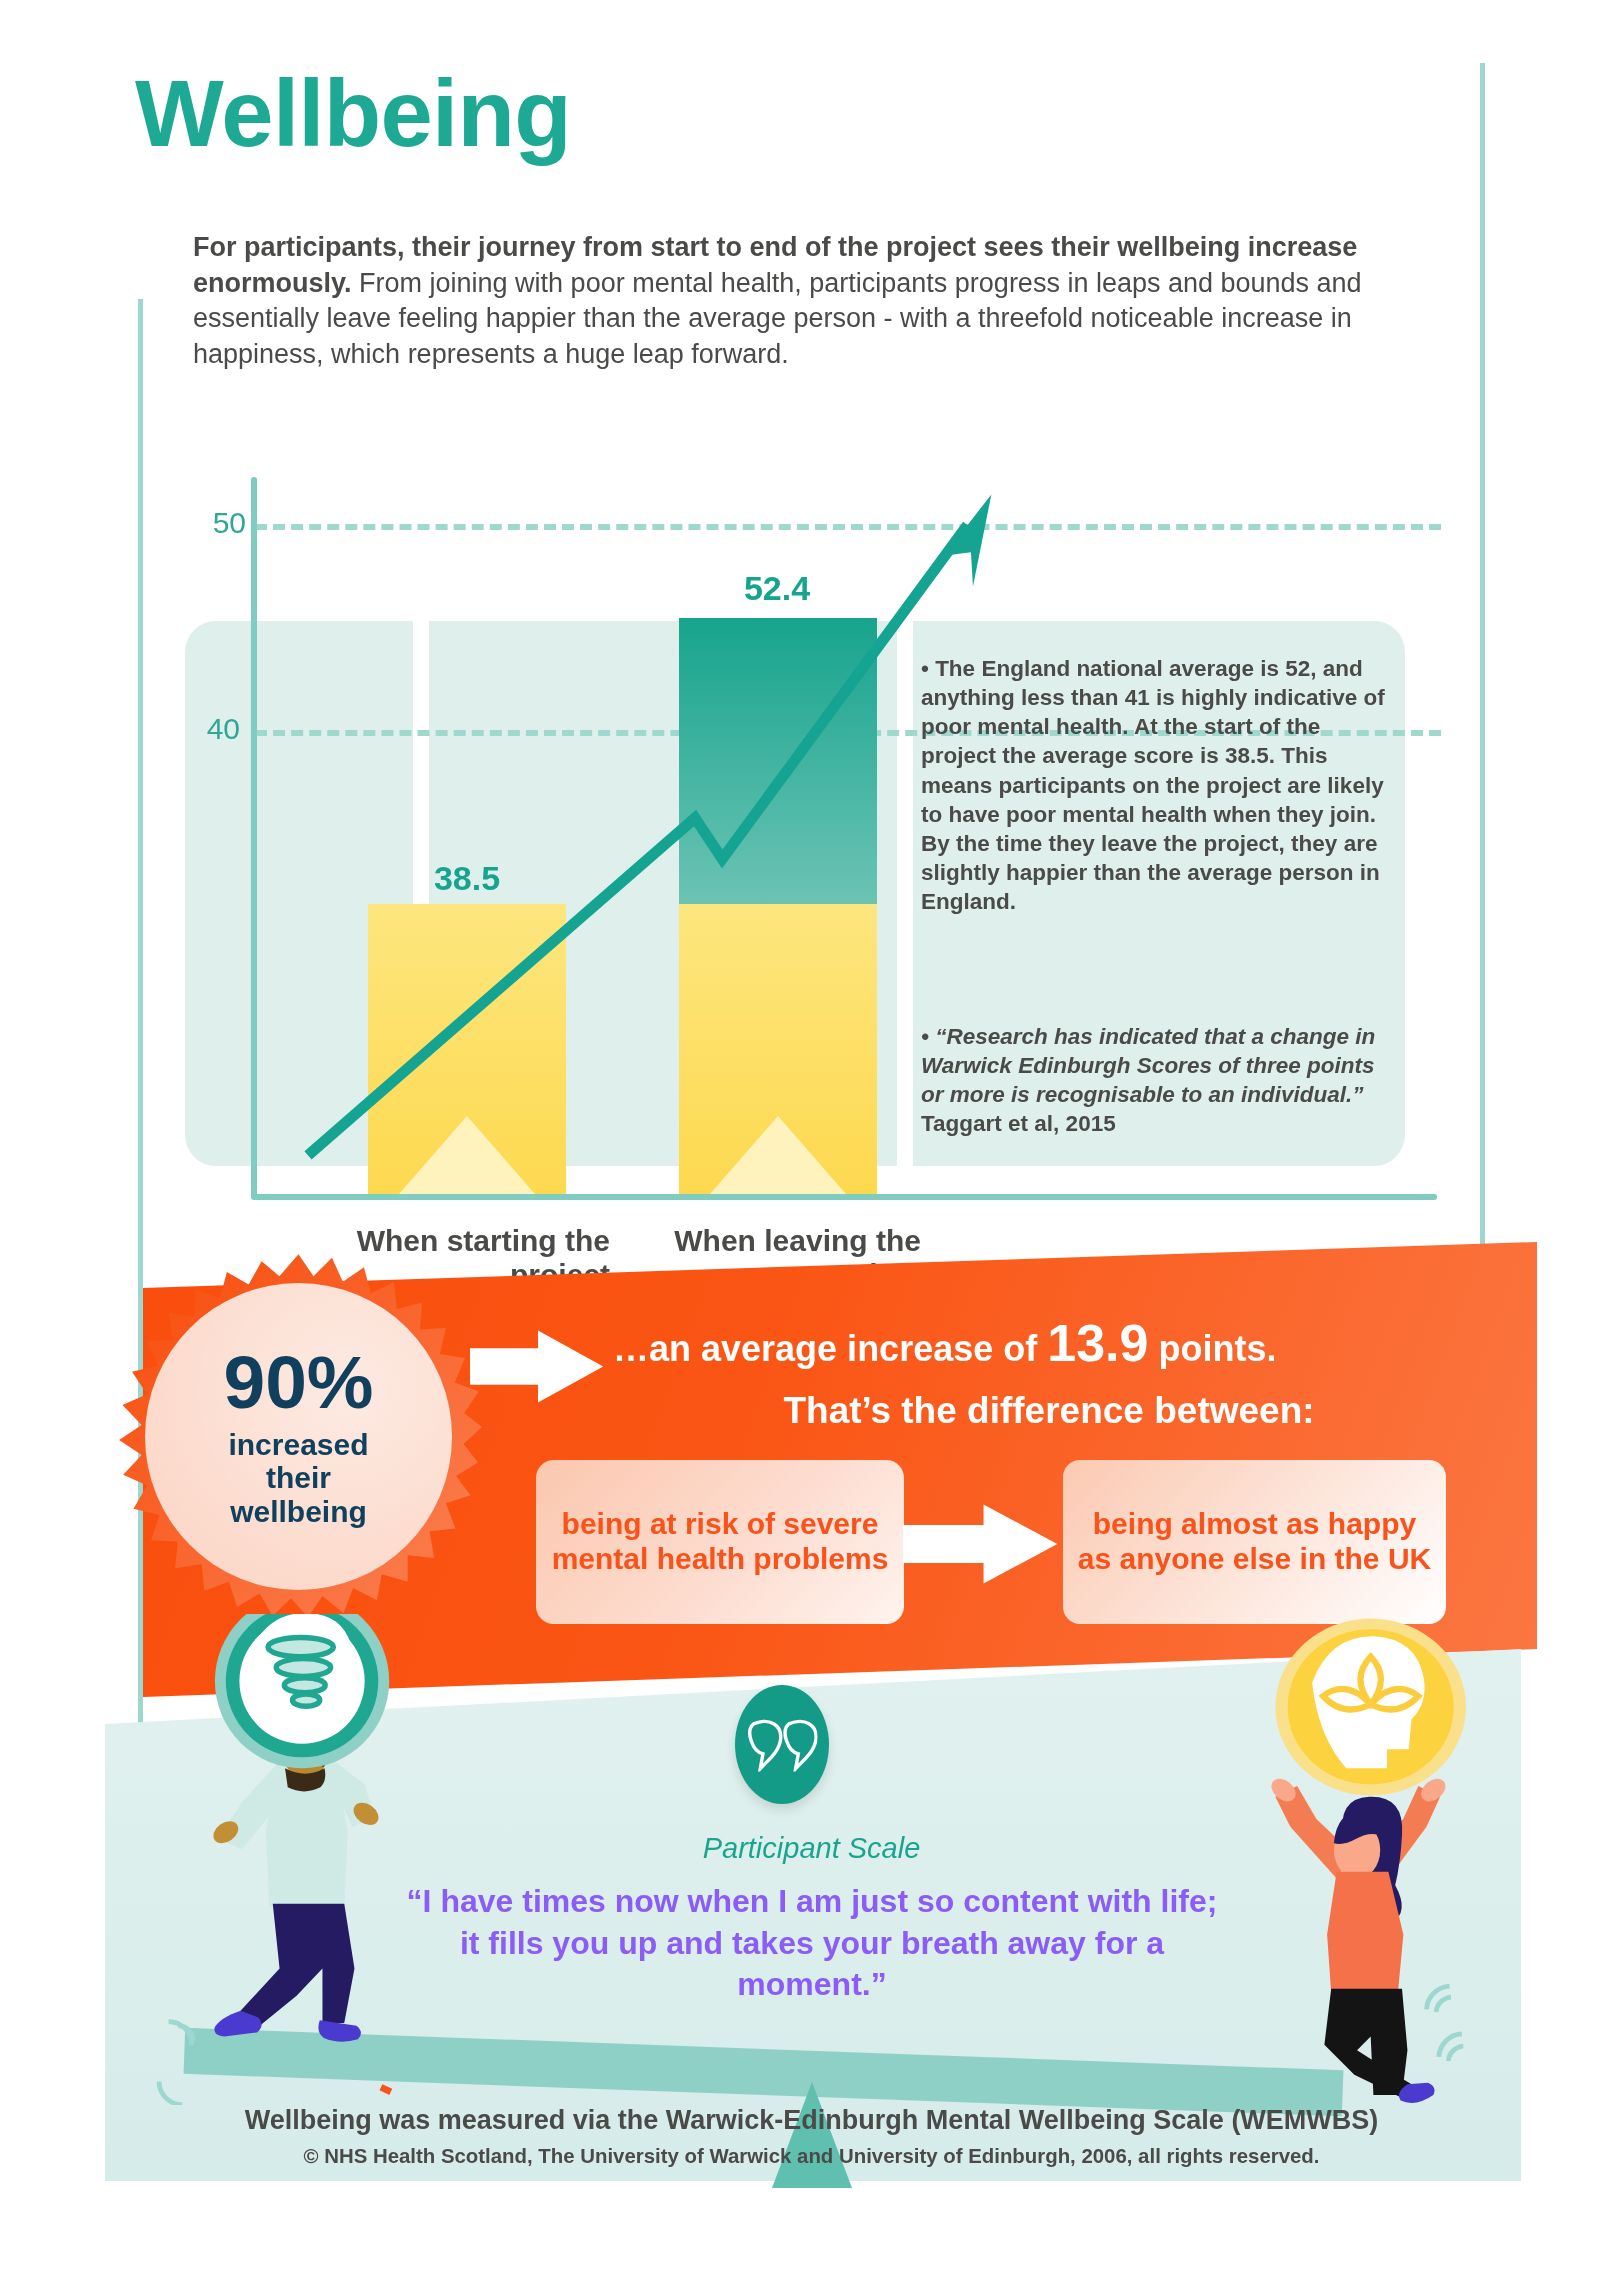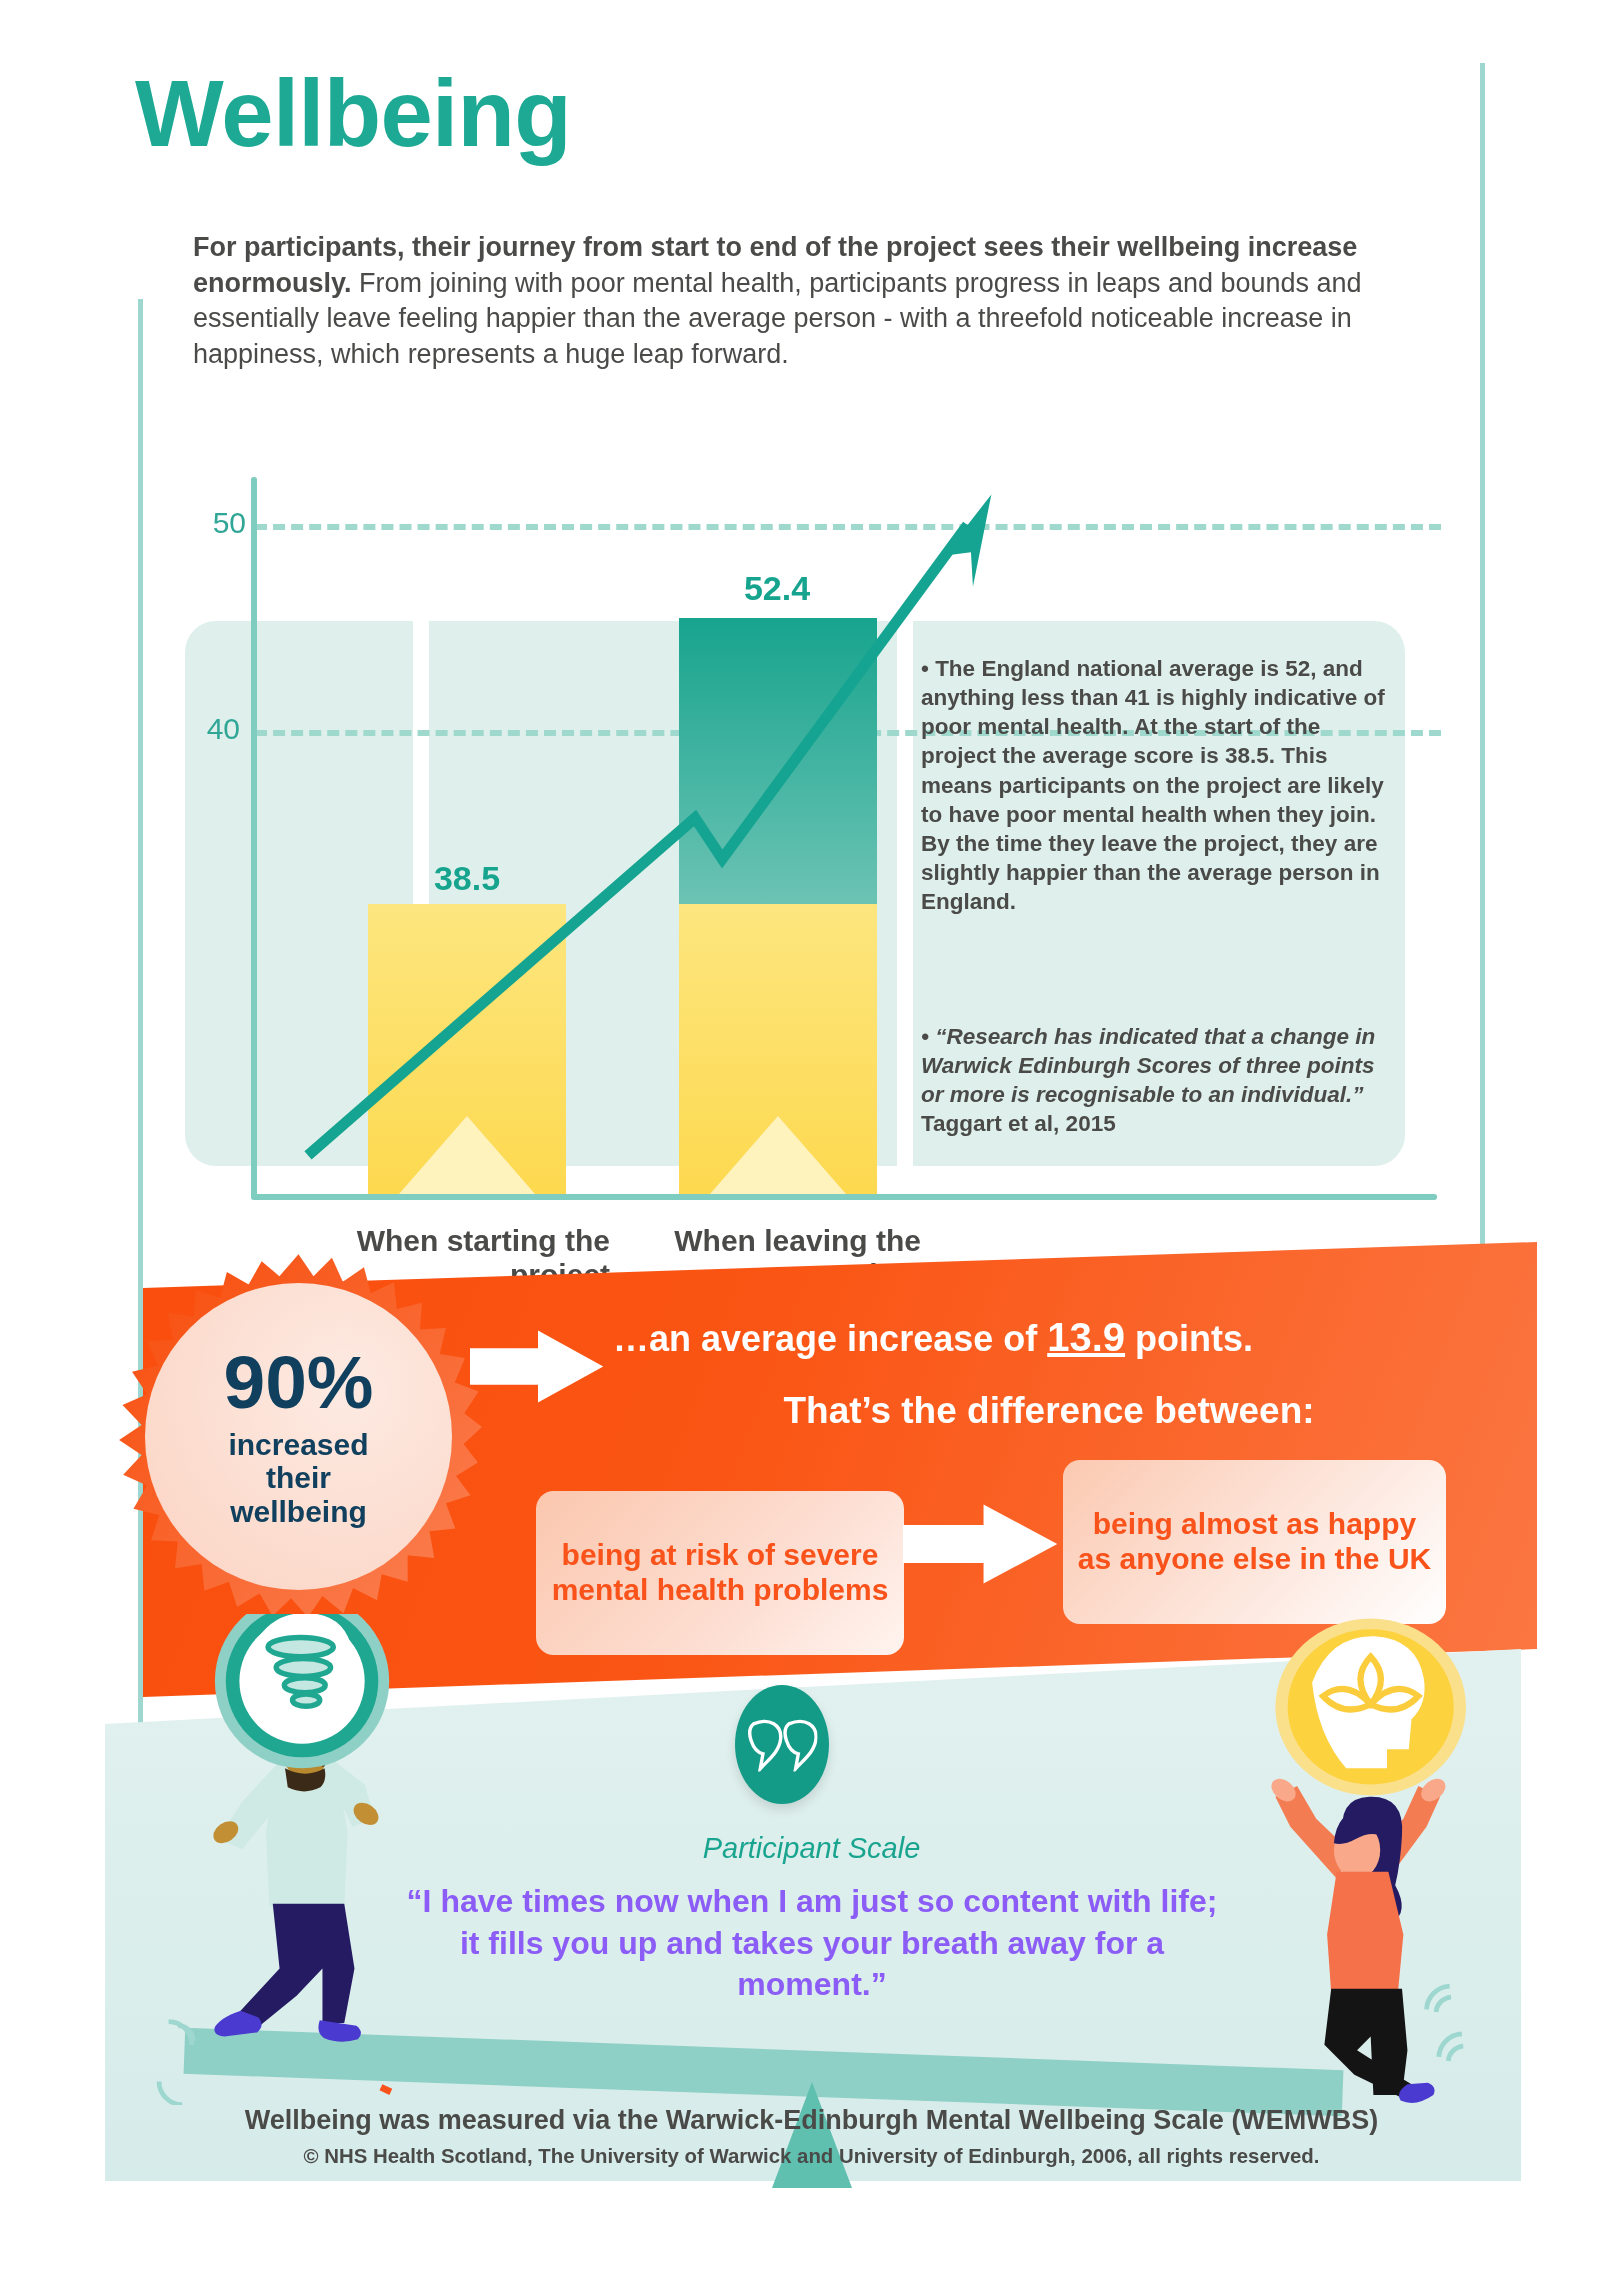--- a/index.html
+++ b/index.html
@@ -198,21 +198,21 @@
 
   .headline {
     position: absolute;
     left: 613px; top: 1315px;
     width: 872px;
     font-size: 36px;
     font-weight: 700;
     color: #ffffff;
     line-height: 1.1;
   }
-  .headline .big { font-size: 40px; text-decoration: underline; }
+  .headline .big { font-size: 52px; }
 
   .subhead {
     position: absolute;
     left: 613px; top: 1390px;
     width: 872px;
     text-align: center;
     font-size: 37px;
     font-weight: 700;
     color: #ffffff;
   }
@@ -223,21 +223,21 @@
     height: 164px;
     border-radius: 17.7px;
     display: flex; align-items: center; justify-content: center;
     text-align: center;
     font-size: 30px;
     font-weight: 700;
     color: #f9521a;
     line-height: 1.16;
     padding: 0 12.3px;
   }
-  .diffbox-a { left: 536px; width: 368px; background: linear-gradient(135deg, #fbc7ae 0%, #fdded2 60%, #fff4ef 100%); margin-top: 31px; }
+  .diffbox-a { left: 536px; width: 368px; background: linear-gradient(135deg, #fbc7ae 0%, #fdded2 60%, #fff4ef 100%); }
   .diffbox-b { left: 1063px; width: 383px; background: linear-gradient(135deg, #fbc9b1 0%, #fde6dc 55%, #ffffff 100%); border-radius: 17px; }
 
   .arrow-mid { position: absolute; left: 903px; top: 1503px; }
 
   
   .teal-band {
     position: absolute;
     left: 105px; top: 1649px;
     width: 1416px; height: 532px;
     background: linear-gradient(180deg, #e1f1ef 0%, #d6ecea 100%);

